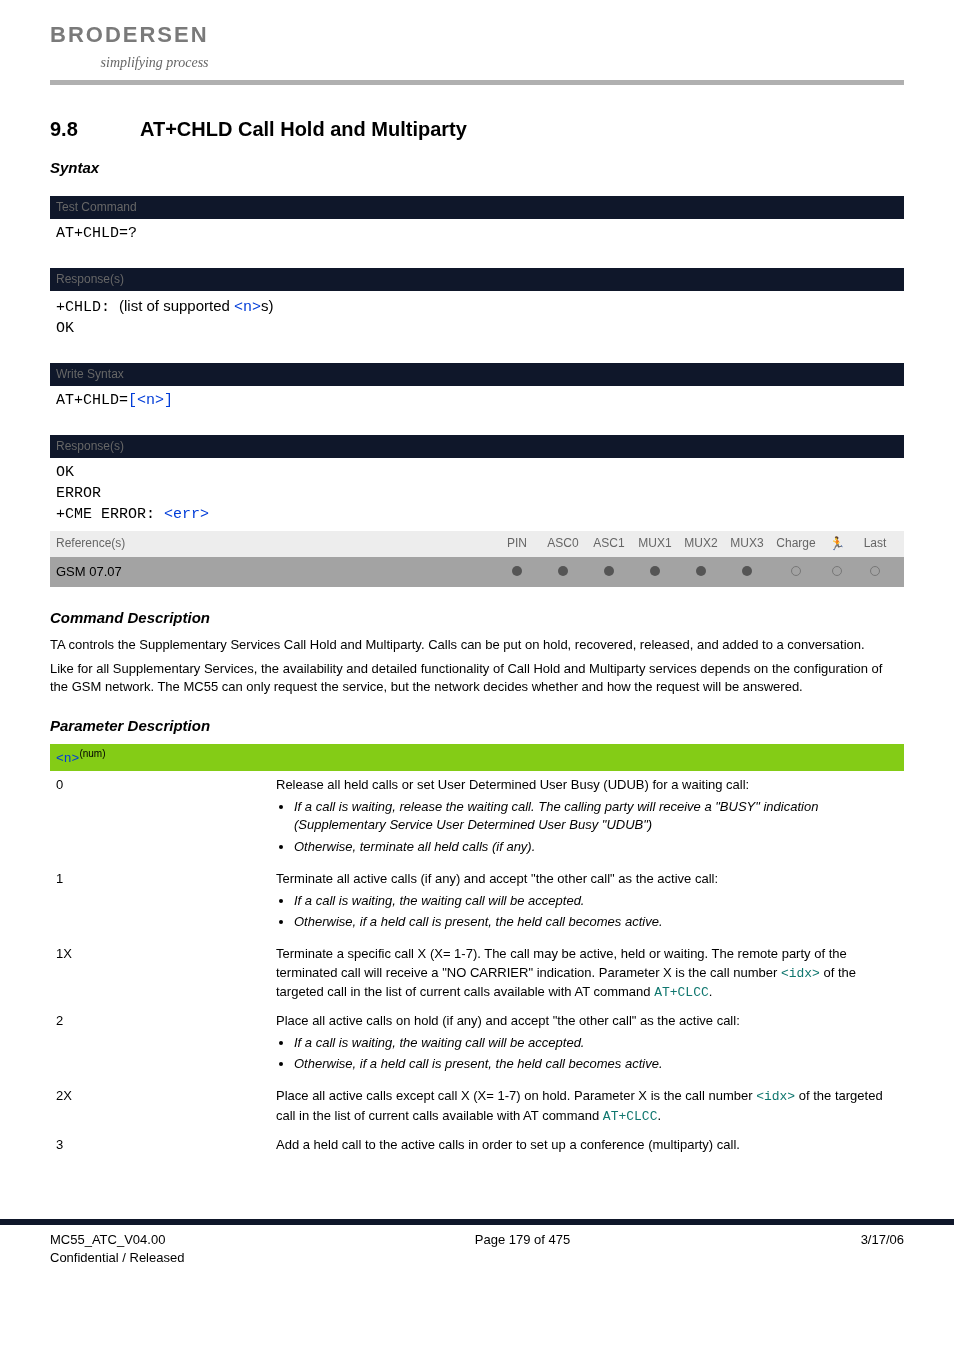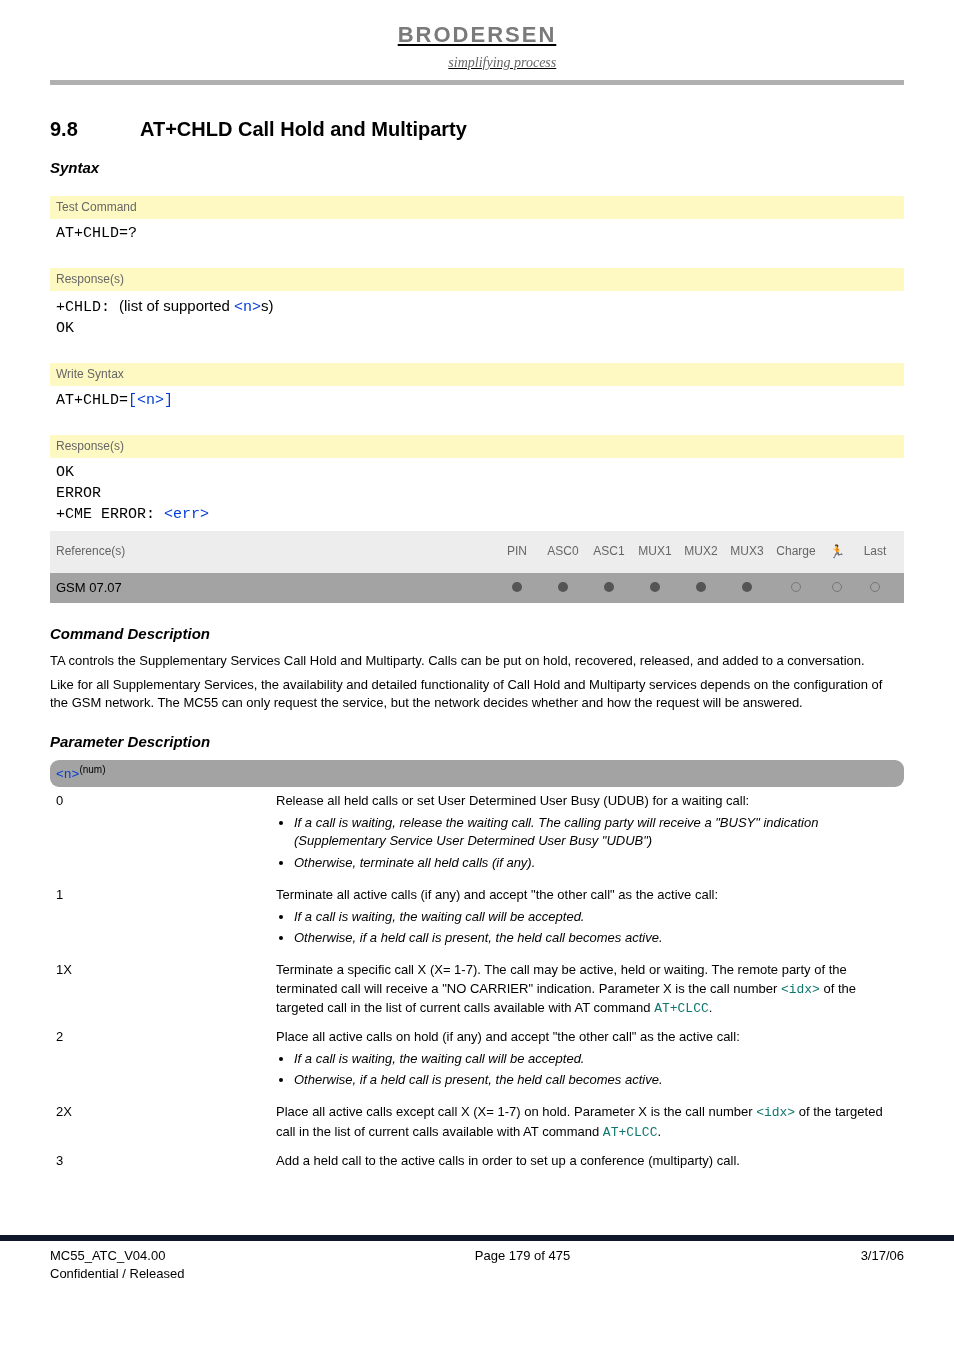--- a/index.html
+++ b/index.html
@@ -6,23 +6,22 @@
   body {
     font-family: Arial, Helvetica, sans-serif;
     width: 954px;
     background: #fff;
     color: #000;
     font-size: 13px;
     line-height: 1.4;
   }
   .header {
     display: flex;
-    justify-content: center;
+    justify-content: flex-start;
     padding: 20px 50px 8px 50px;
-    text-decoration: underline;
   }
   .logo-block { text-align: right; }
   .logo-text {
     font-family: Arial, sans-serif;
     font-weight: 900;
     font-size: 22px;
     letter-spacing: 2px;
     color: #7a7a7a;
     font-stretch: expanded;
   }
@@ -47,40 +46,40 @@
     margin-bottom: 14px;
   }
   .section-num { display: inline-block; width: 90px; }
   h3.subhead {
     font-style: italic;
     font-weight: bold;
     font-size: 15px;
     margin: 8px 0;
   }
   .syntax-block {
-    background: #fef9c3;
+    background: #0f172a;
     color: #666;
     font-size: 12px;
     padding: 3px 6px;
     margin-top: 18px;
   }
   .mono-block {
     font-family: "Courier New", monospace;
     font-size: 15px;
     padding: 4px 6px 6px 6px;
     color: #000;
   }
   .mono-blue { color: #003cd8; }
   .ref-row {
     background: #ededed;
     display: flex;
     align-items: center;
     font-size: 12px;
     color: #666;
-    padding: 12px 6px;
+    padding: 4px 6px;
   }
   .ref-left { flex: 1; }
   .ref-cols {
     display: flex;
     gap: 0;
   }
   .ref-col {
     width: 46px;
     text-align: center;
   }
@@ -100,27 +99,26 @@
     width: 10px; height: 10px; border-radius: 50%;
     border: 1.5px solid #777; display: inline-block;
   }
   .run-icon {
     display:inline-block;
     font-size: 13px;
     color:#555;
   }
   p.body { margin: 6px 0; font-size: 13px; }
   .param-head {
-    background: #a3a3a3;
+    background: #84cc16;
     font-family: "Courier New", monospace;
     color: #003cd8;
     font-size: 13px;
     padding: 3px 6px;
     margin-top: 4px;
-    border-radius: 9px;
   }
   .param-head .sup { color:#000; font-family: Arial,sans-serif; font-size:10px;}
   table.params {
     width: 100%;
     border-collapse: collapse;
     font-size: 13px;
   }
   table.params td {
     vertical-align: top;
     padding: 5px 6px;

